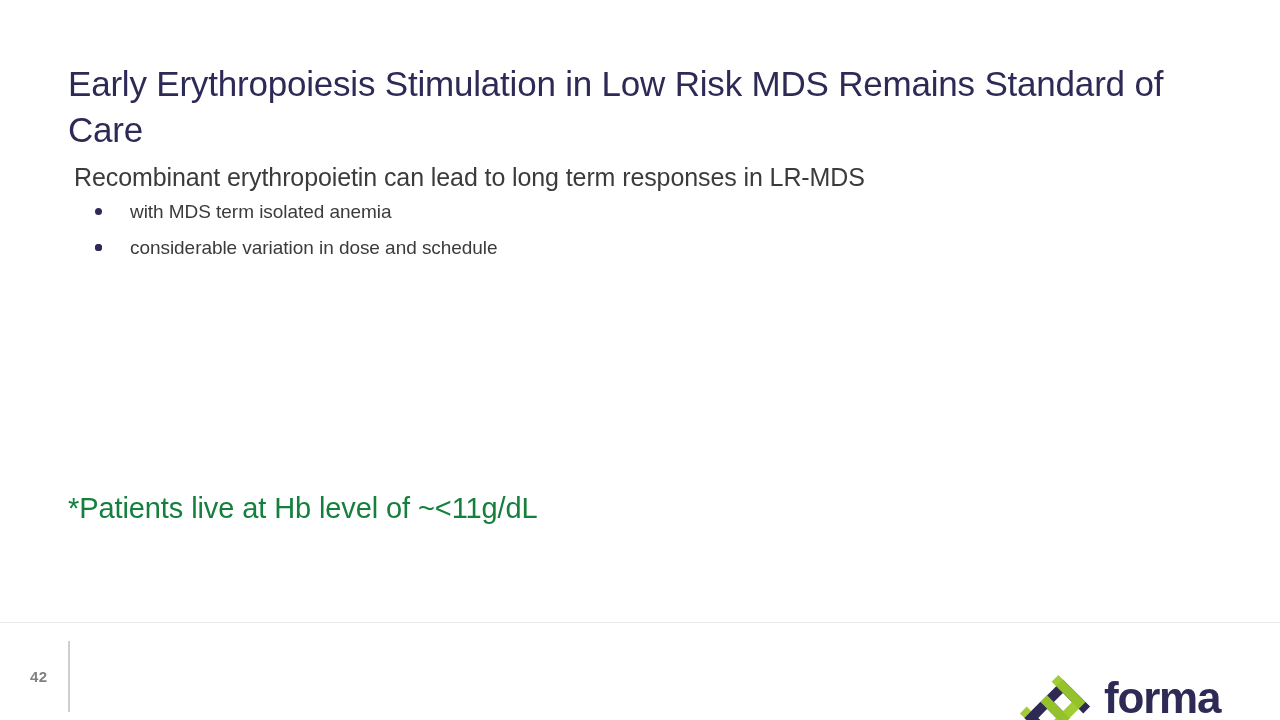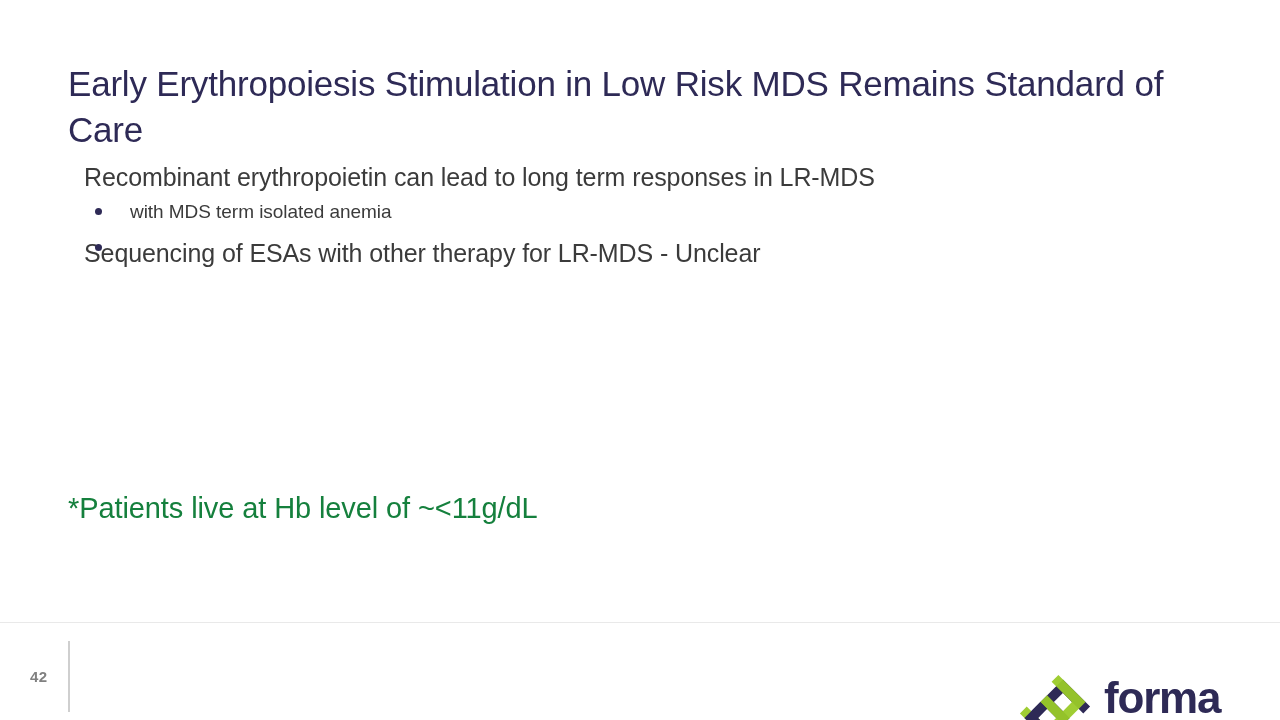--- a/index.html
+++ b/index.html
@@ -39,21 +39,21 @@
     position: absolute;
     left: 68px;
     top: 160px;
     width: 1130px;
   }
 
   .level1 {
     font-size: 25px;
     line-height: 34px;
     color: #3b3b3b;
-    margin: 0 0 6px 16px;
+    margin: 0 0 6px 6px;
     letter-spacing: -0.1px;
   }
 
   .sub-list {
     margin: 4px 0 8px 0;
     padding: 0;
     list-style: none;
   }
 
   .sub-item {
@@ -167,24 +167,27 @@
     <p class="level1">Recombinant erythropoietin can lead to long term responses in LR-MDS</p>
 
     <ul class="sub-list">
       <li class="sub-item">
         <span class="dot"></span>
         <span>with MDS term isolated anemia</span>
       </li>
       <li class="sub-item">
         <span class="dot"></span>
       </li>
+      <li class="sub-item">
+        <span class="dot"></span>
+        <span>considerable variation in dose and schedule</span>
+      </li>
     </ul>
 
 
-    <p class="level1">Sequencing of ESAs with other therapy for LR-MDS - Unclear</p>
 
   </div>
 
   <p class="footnote">*Patients live at Hb level of ~&lt;11g/dL</p>
 
   <div class="footer-rule"></div>
   <div class="page-number">42</div>
   <div class="footer-divider"></div>
 
   <div class="logo">

